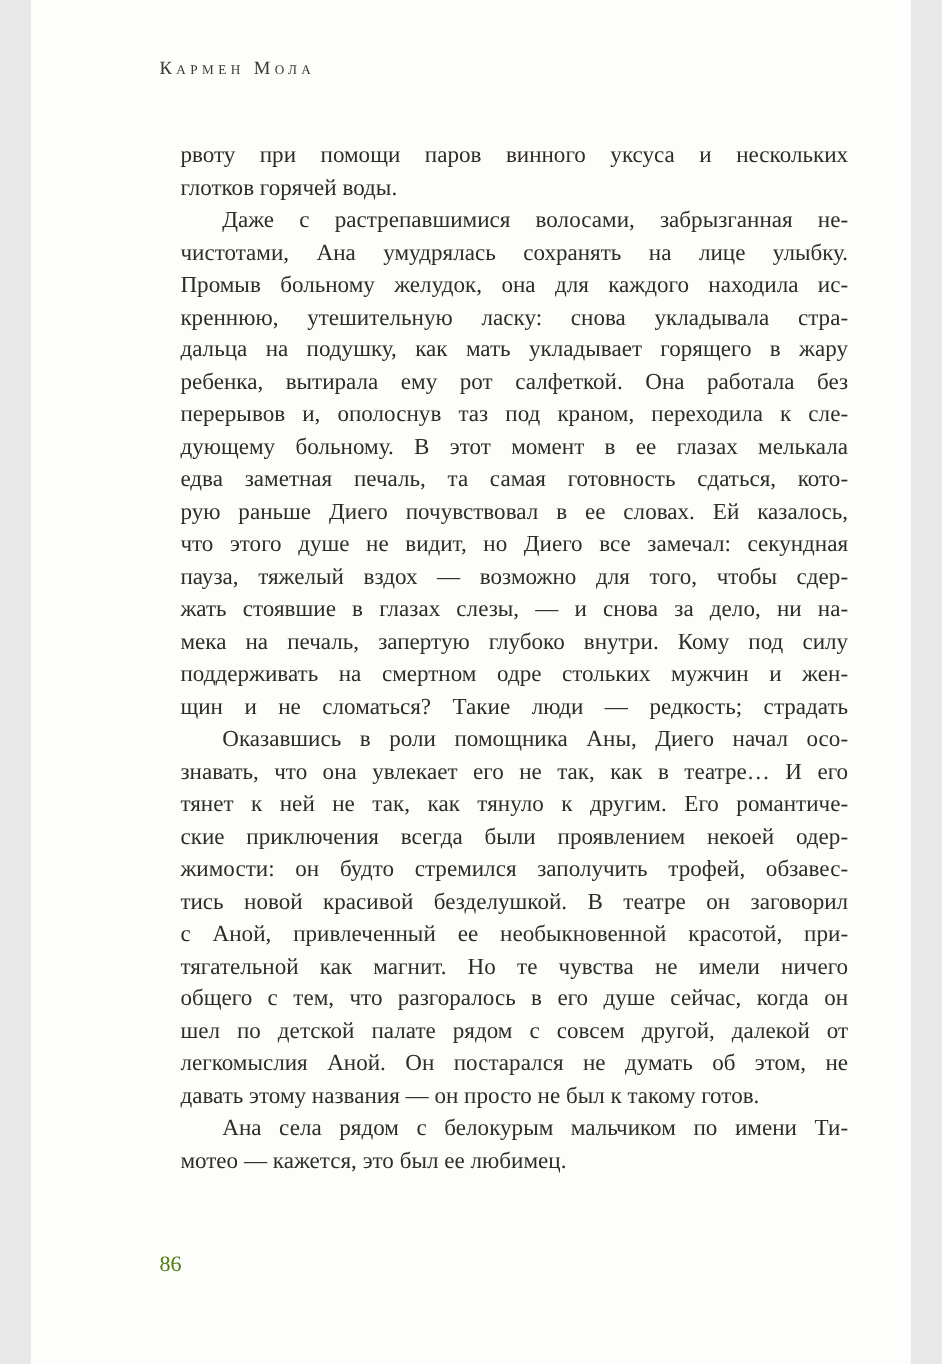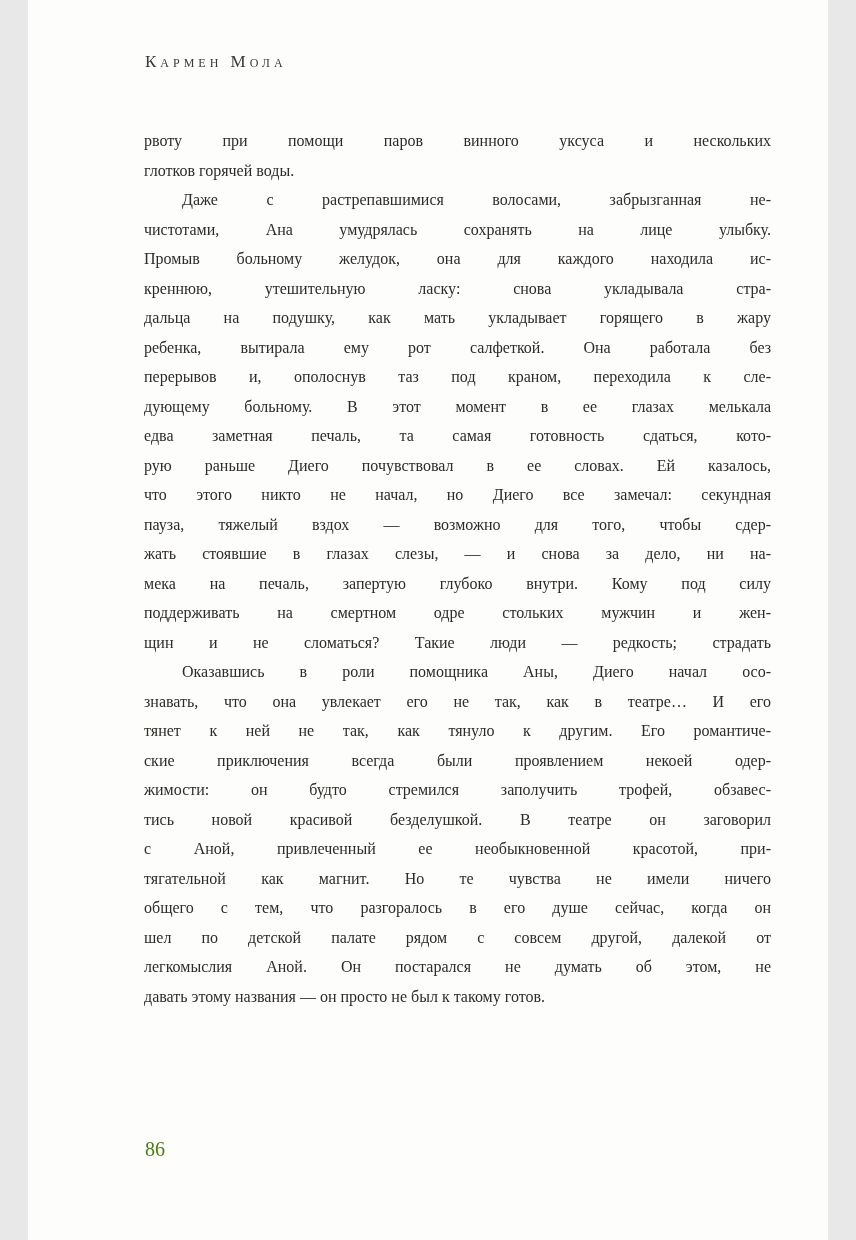--- a/index.html
+++ b/index.html
@@ -29,25 +29,26 @@
   .body-text {
     position: absolute;
     left: 116px;
     top: 126px;
     width: 627px;
   }
   .para {
     margin: 0;
   }
   .line {
-    font-size: 16px;
+    font-size: 21px;
     line-height: 29.5px;
     text-align: justify;
     text-align-last: justify;
     white-space: normal;
+    margin-left: 20px;
   }
   .line.last {
     text-align-last: left;
   }
   .line.first-indent {
     text-indent: 38px;
   }
   .page-number {
     position: absolute;
     left: 117px;
@@ -71,37 +72,41 @@
         <div class="line first-indent">Даже с растрепавшимися волосами, забрызганная не-</div>
         <div class="line">чистотами, Ана умудрялась сохранять на лице улыбку.</div>
         <div class="line">Промыв больному желудок, она для каждого находила ис-</div>
         <div class="line">креннюю, утешительную ласку: снова укладывала стра-</div>
         <div class="line">дальца на подушку, как мать укладывает горящего в жару</div>
         <div class="line">ребенка, вытирала ему рот салфеткой. Она работала без</div>
         <div class="line">перерывов и, ополоснув таз под краном, переходила к сле-</div>
         <div class="line">дующему больному. В этот момент в ее глазах мелькала</div>
         <div class="line">едва заметная печаль, та самая готовность сдаться, кото-</div>
         <div class="line">рую раньше Диего почувствовал в ее словах. Ей казалось,</div>
-        <div class="line">что этого никто не начал, но Диего все замечал: секундная</div>
+        <div class="line">что этого душе не видит, но Диего все замечал: секундная</div>
         <div class="line">пауза, тяжелый вздох — возможно для того, чтобы сдер-</div>
         <div class="line">жать стоявшие в глазах слезы, — и снова за дело, ни на-</div>
         <div class="line">мека на печаль, запертую глубоко внутри. Кому под силу</div>
         <div class="line">поддерживать на смертном одре стольких мужчин и жен-</div>
         <div class="line">щин и не сломаться? Такие люди — редкость; страдать</div>
       </div>
       <div class="para">
         <div class="line first-indent">Оказавшись в роли помощника Аны, Диего начал осо-</div>
         <div class="line">знавать, что она увлекает его не так, как в театре… И его</div>
         <div class="line">тянет к ней не так, как тянуло к другим. Его романтиче-</div>
         <div class="line">ские приключения всегда были проявлением некоей одер-</div>
         <div class="line">жимости: он будто стремился заполучить трофей, обзавес-</div>
         <div class="line">тись новой красивой безделушкой. В театре он заговорил</div>
         <div class="line">с Аной, привлеченный ее необыкновенной красотой, при-</div>
         <div class="line">тягательной как магнит. Но те чувства не имели ничего</div>
         <div class="line">общего с тем, что разгоралось в его душе сейчас, когда он</div>
         <div class="line">шел по детской палате рядом с совсем другой, далекой от</div>
         <div class="line">легкомыслия Аной. Он постарался не думать об этом, не</div>
         <div class="line last">давать этому названия — он просто не был к такому готов.</div>
       </div>
+      <div class="para">
+        <div class="line first-indent">Ана села рядом с белокурым мальчиком по имени Ти-</div>
+        <div class="line last">мотео — кажется, это был ее любимец.</div>
+      </div>
     </div>
 
   <div class="page-number">86</div>
 </div>
 
 </body></html>

